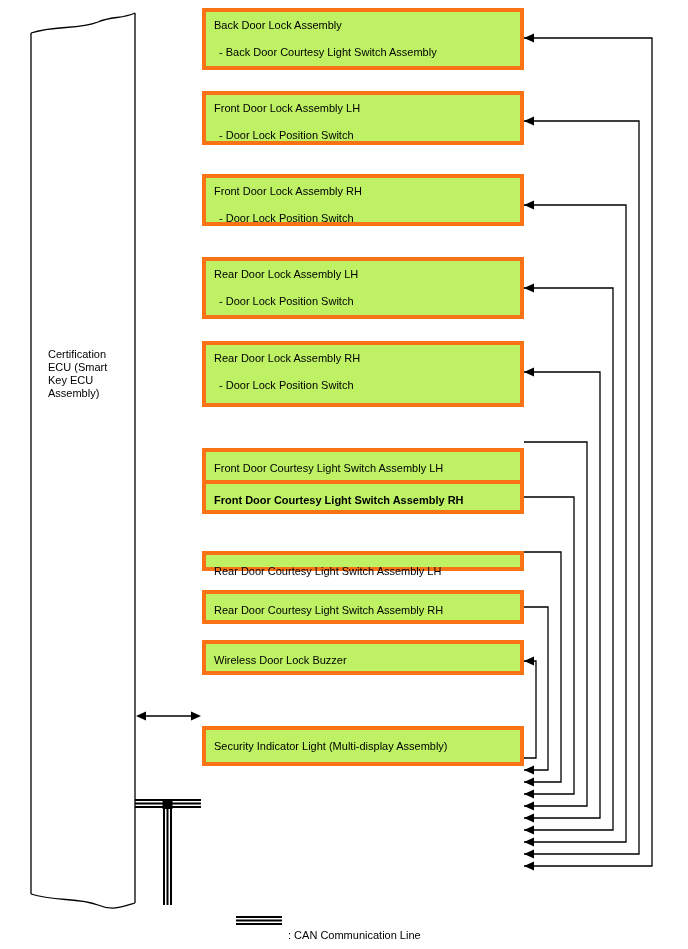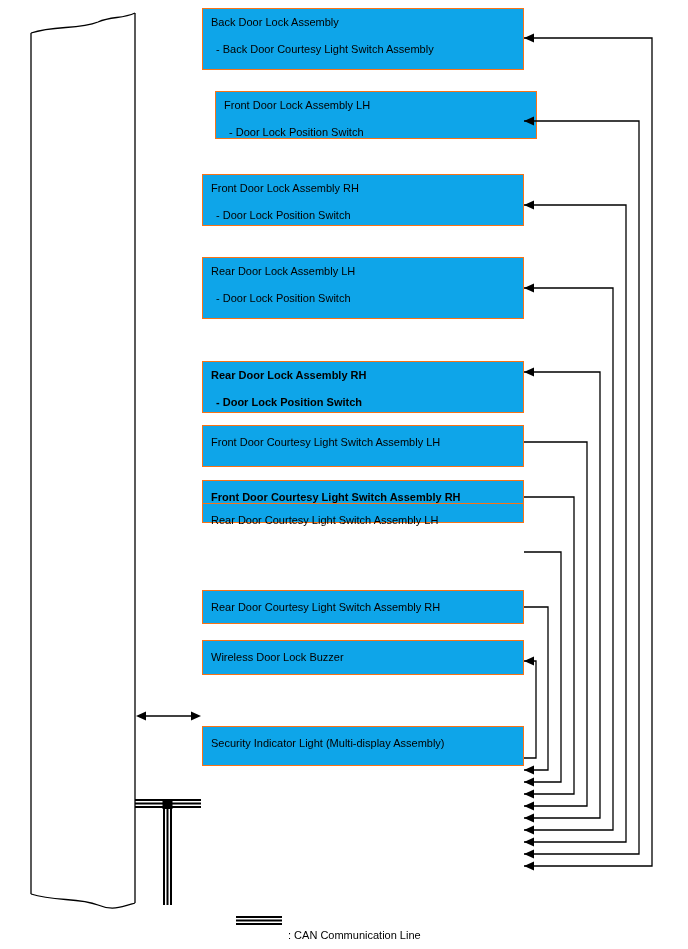--- a/index.html
+++ b/index.html
@@ -3,21 +3,21 @@
 <meta charset="utf-8">
 <style>
   html,body { margin:0; padding:0; background:#ffffff; }
   .canvas {
     position:relative; width:688px; height:949px; background:#ffffff;
     font-family:"Liberation Sans","DejaVu Sans",sans-serif;
     font-size:11px; color:#000; overflow:hidden;
   }
   .comp {
     position:absolute; left:202px; width:322px;
-    border:1px solid #f97316; box-sizing:border-box; background:#0ea5e9;
+    border:4px solid #f97316; box-sizing:border-box; background:#bef264;
   }
   .comp .t { position:absolute; left:8px; top:7px; white-space:nowrap; }
   .comp .s { position:absolute; left:13px; top:34px; white-space:nowrap; }
   .comp.h1 .t { top:10px; }
   .mainecu {
     position:absolute; left:202px; width:322px; height:140px; top:744px;
     border:2px solid #000; border-radius:14px; box-sizing:border-box; background:#ffffff;
   }
   .mainecu .t { position:absolute; left:9px; top:8px; white-space:nowrap; }
   .ecu-label {
@@ -31,55 +31,56 @@
     position:absolute; left:0; top:0; width:688px; height:949px;
     pointer-events:none;
   }
   svg.overlay path, svg.overlay line { stroke:#000; fill:none; }
 </style>
 </head>
 <body>
 
 <div class="canvas">
 
+  <div class="ecu-label">Certification ECU (Smart Key ECU Assembly)</div>
 
   <div class="comp" style="top:8px;height:62px;">
     <span class="t">Back Door Lock Assembly</span>
     <span class="s">- Back Door Courtesy Light Switch Assembly</span>
   </div>
 
-  <div class="comp" style="top:91px;height:48px;margin-left:13px;">
+  <div class="comp" style="top:91px;height:54px;">
     <span class="t">Front Door Lock Assembly LH</span>
     <span class="s">- Door Lock Position Switch</span>
   </div>
 
   <div class="comp" style="top:174px;height:52px;">
     <span class="t">Front Door Lock Assembly RH</span>
     <span class="s">- Door Lock Position Switch</span>
   </div>
 
   <div class="comp" style="top:257px;height:62px;">
     <span class="t">Rear Door Lock Assembly LH</span>
     <span class="s">- Door Lock Position Switch</span>
   </div>
 
-  <div class="comp" style="top:361px;height:52px;font-weight:bold;">
+  <div class="comp" style="top:341px;height:66px;">
     <span class="t">Rear Door Lock Assembly RH</span>
     <span class="s">- Door Lock Position Switch</span>
   </div>
 
-  <div class="comp h1" style="top:425px;height:42px;">
+  <div class="comp h1" style="top:448px;height:42px;">
     <span class="t">Front Door Courtesy Light Switch Assembly LH</span>
   </div>
 
   <div class="comp h1" style="top:480px;height:34px;font-weight:bold;">
     <span class="t">Front Door Courtesy Light Switch Assembly RH</span>
   </div>
 
-  <div class="comp h1" style="top:503px;height:20px;">
+  <div class="comp h1" style="top:551px;height:20px;">
     <span class="t">Rear Door Courtesy Light Switch Assembly LH</span>
   </div>
 
   <div class="comp h1" style="top:590px;height:34px;padding-left:40px;">
     <span class="t">Rear Door Courtesy Light Switch Assembly RH</span>
   </div>
 
   <div class="comp h1" style="top:640px;height:35px;">
     <span class="t">Wireless Door Lock Buzzer</span>
   </div>

